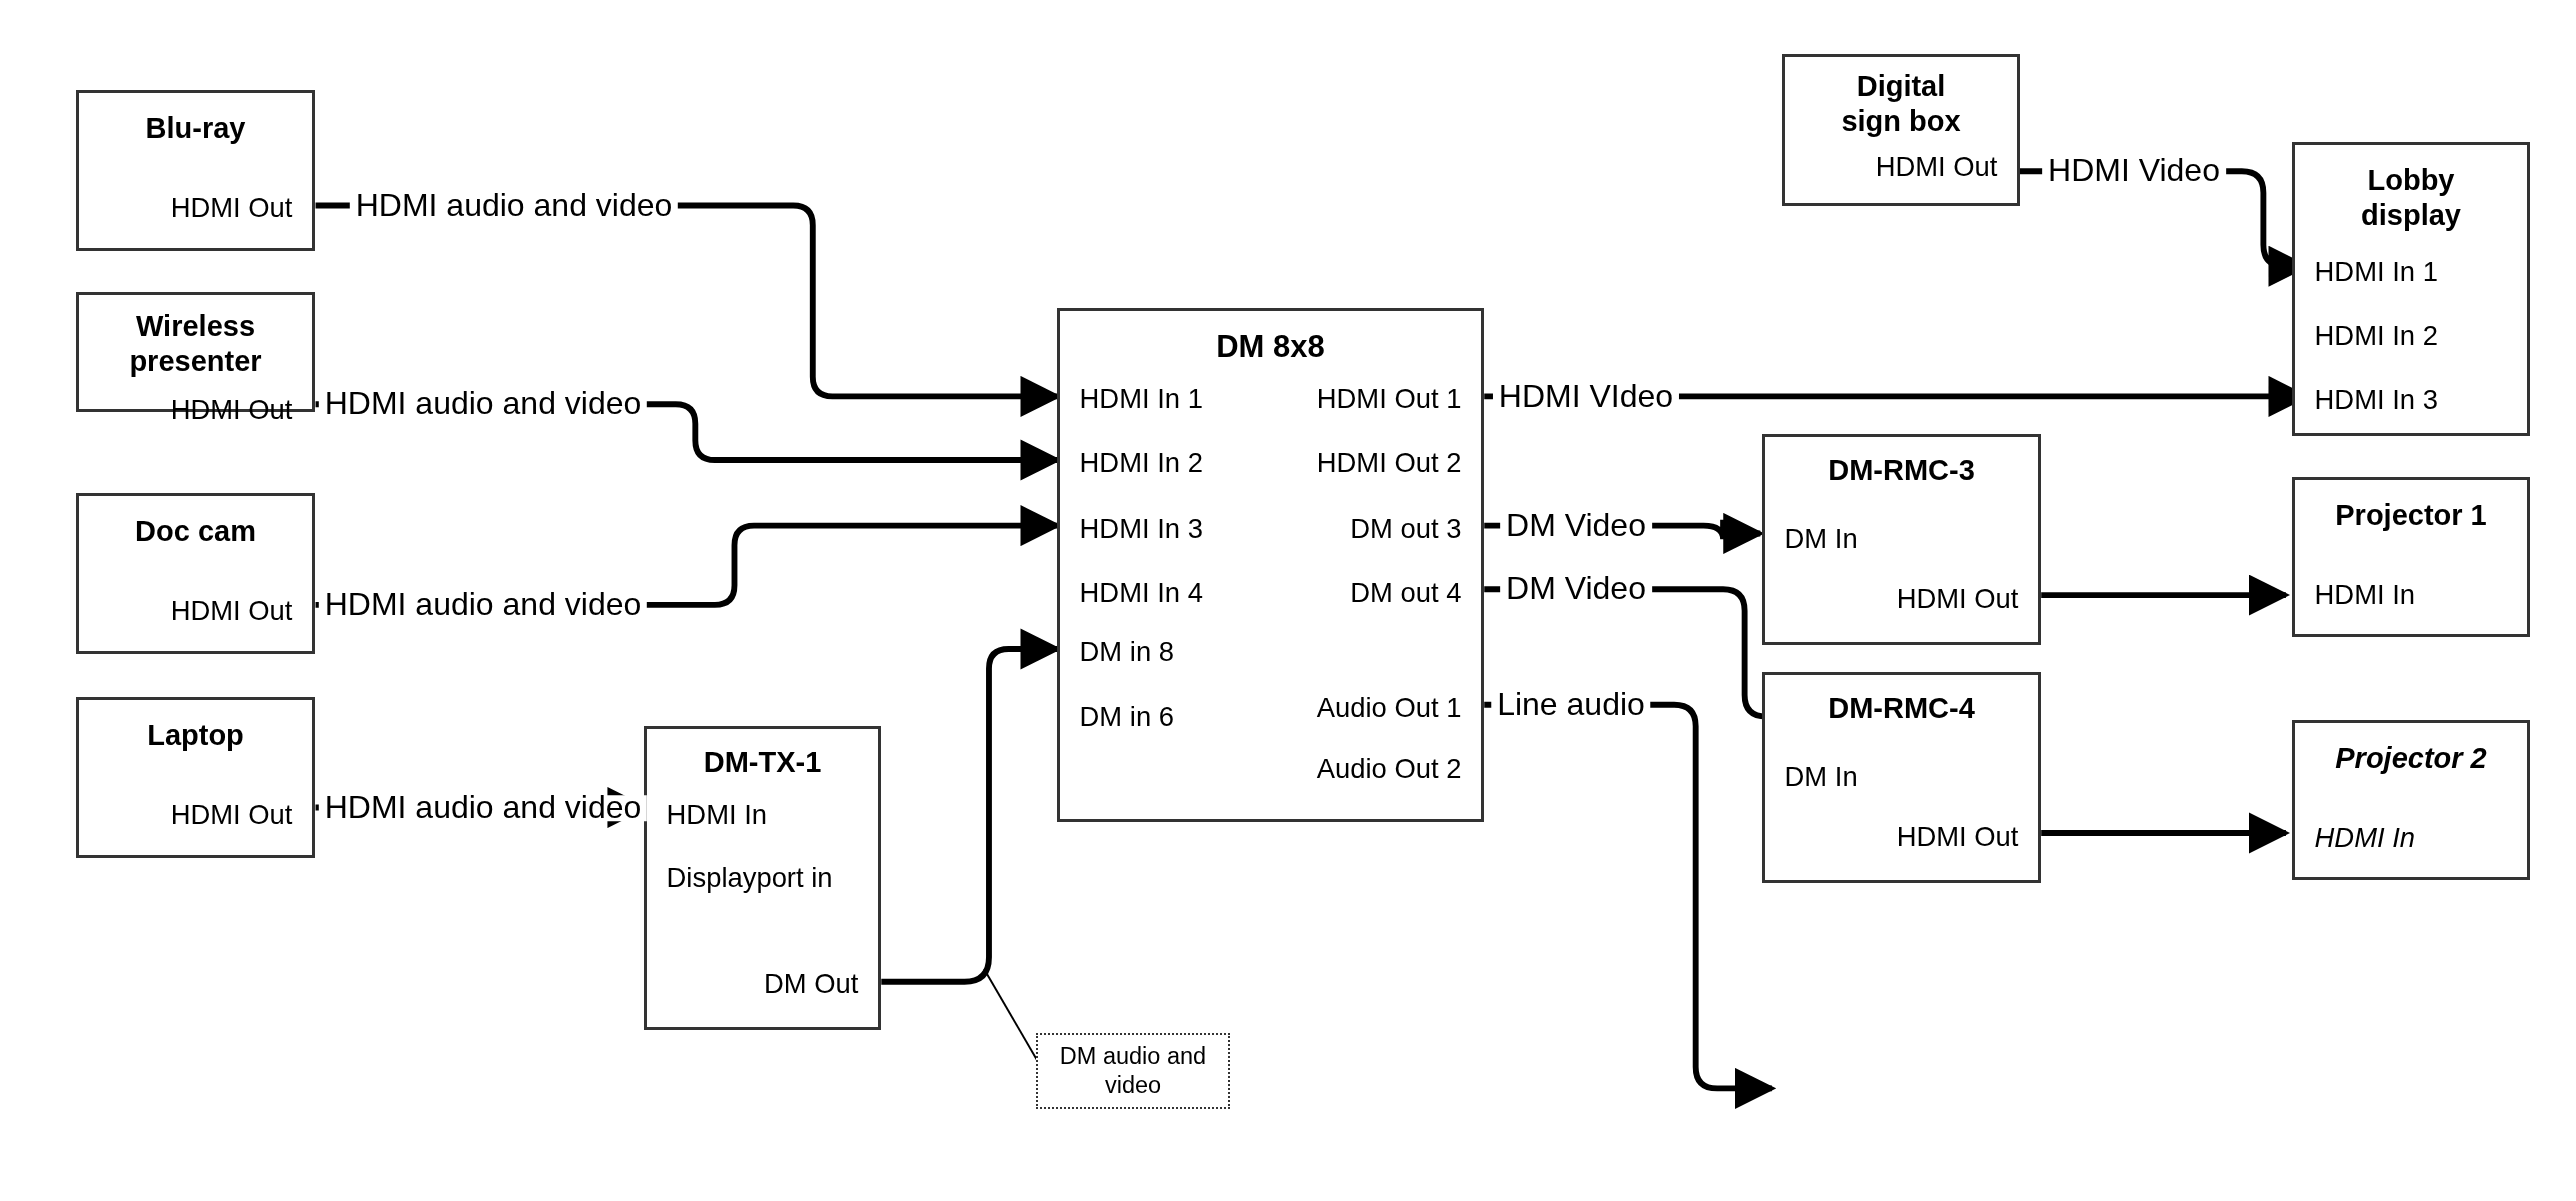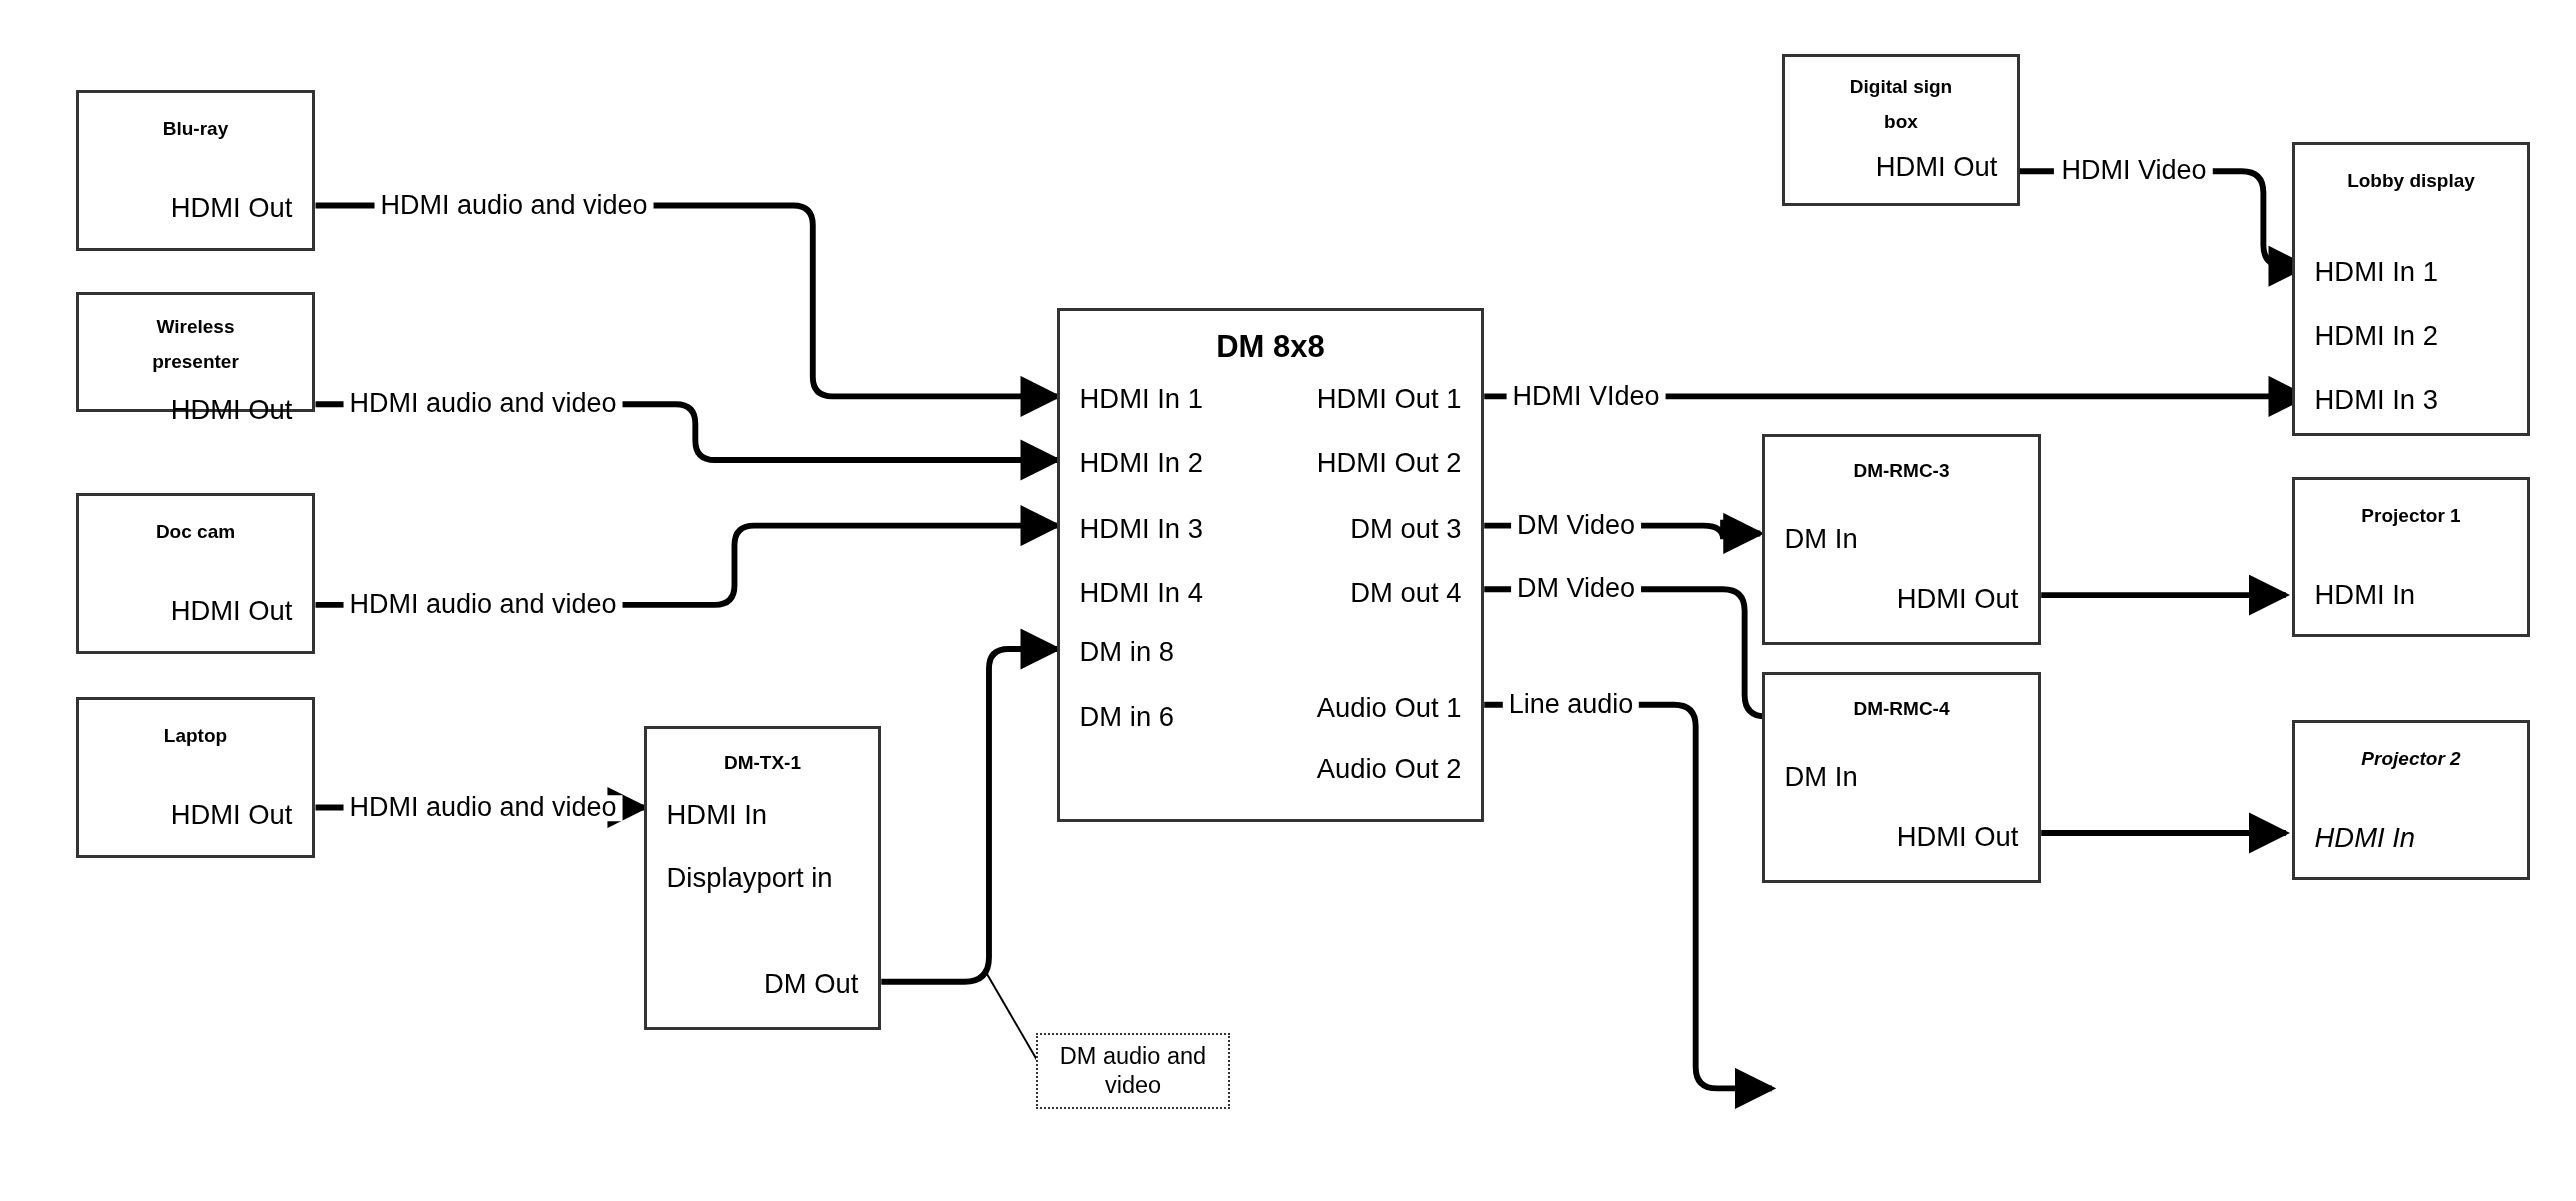--- a/index.html
+++ b/index.html
@@ -1,28 +1,28 @@
 <!DOCTYPE html>
 <html><head>
 <meta charset="utf-8">
 <style>
   html,body{margin:0;padding:0;background:#ffffff;}
   body{width:2576px;height:1201px;position:relative;overflow:hidden;
        font-family:"Liberation Sans","DejaVu Sans",sans-serif;color:#000;}
   #stage{position:absolute;left:0;top:0;width:2576px;height:1201px;}
   svg.wires{position:absolute;left:0;top:0;width:2576px;height:1201px;overflow:visible;}
   .node{position:absolute;box-sizing:border-box;border:3.9px solid #333333;background:#ffffff;}
-  .node .title{font-weight:bold;text-align:center;font-size:19px;line-height:35px;}
+  .node .title{font-weight:bold;text-align:center;font-size:29px;line-height:35px;}
   .node .port{font-size:27.4px;line-height:33px;position:absolute;white-space:nowrap;}
   .port.left{left:19.6px;}
   .port.right{right:19.6px;}
   .note{position:absolute;box-sizing:border-box;border:2.9px dotted #333333;background:#ffffff;
         font-size:23.5px;line-height:29px;text-align:center;display:flex;align-items:center;
         justify-content:center;padding:3.9px;}
-  .edgelabel{position:absolute;font-size:27px;line-height:25.5px;background:#ffffff;
+  .edgelabel{position:absolute;font-size:32px;line-height:25.5px;background:#ffffff;
              white-space:nowrap;padding:0 5.9px;transform:translate(-50%,-50%);text-align:center;}
 </style>
 </head>
 <body>
 
 <div id="stage">
 
   <svg class="wires" viewBox="0 0 2631 1227" xmlns="http://www.w3.org/2000/svg">
     <defs>
       <marker id="arrow" viewBox="0 0 10 10" refX="9" refY="5" markerWidth="7" markerHeight="7" orient="auto-start-reverse">

